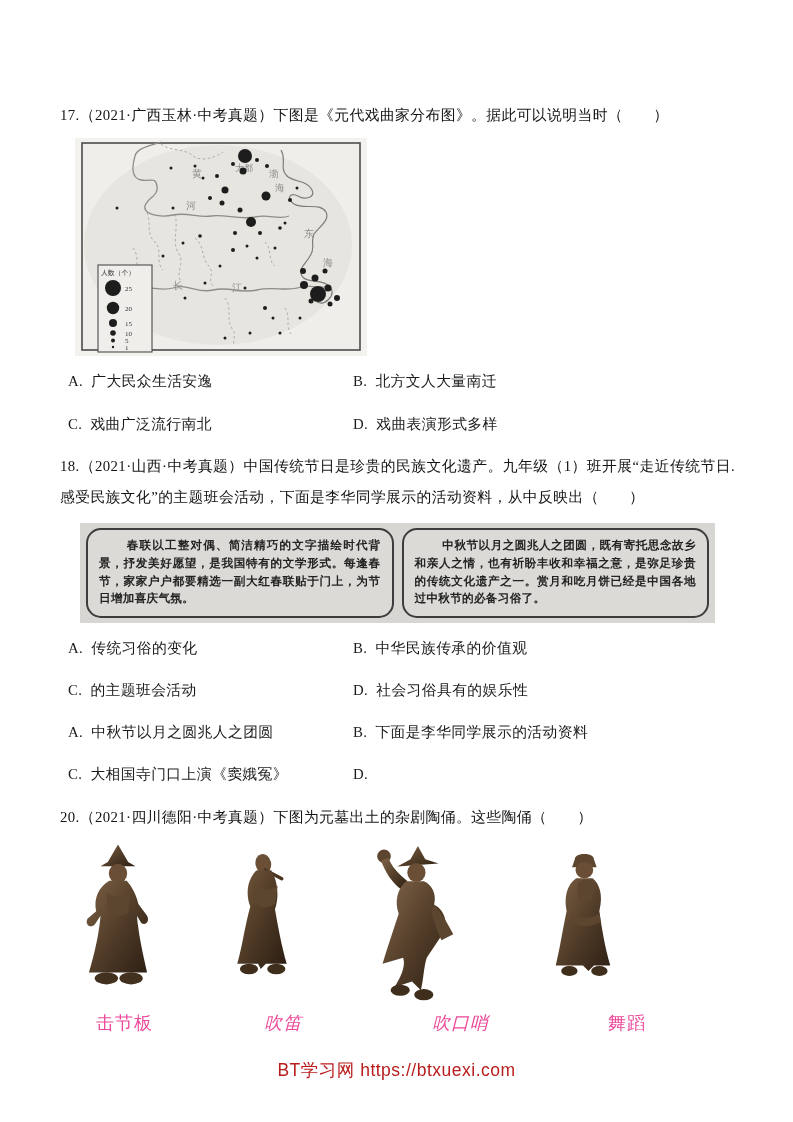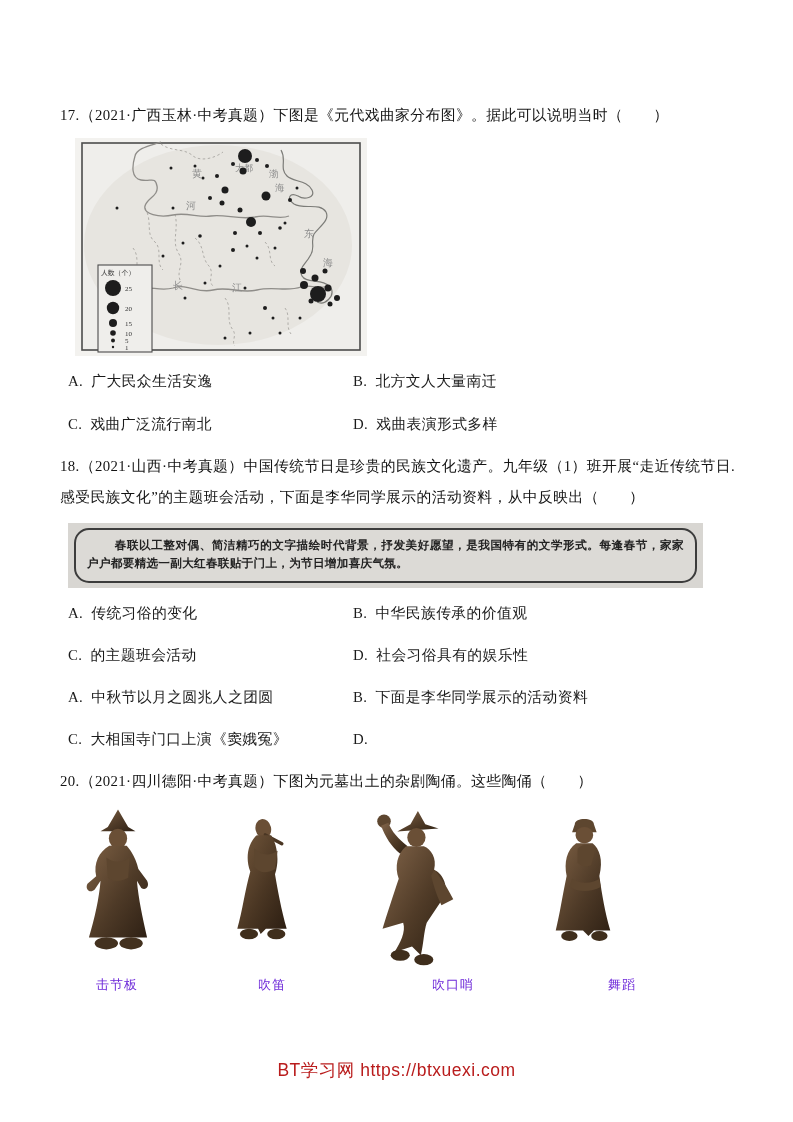--- a/index.html
+++ b/index.html
@@ -22,37 +22,37 @@
   }
   .opt { display:flex; line-height:1.5; padding:4px 0; }
   .opt .letter { margin-right:8px; }
 
   
   .map-wrap { margin:7px 0 10px 15px; width:292px; height:218px; }
   .map-wrap svg { display:block; }
 
   
   .boxes-strip {
-    margin:10px 0 6px 8px; width:635px;
+    margin:10px 0 6px 20px; width:635px;
     background:#d8d6d2; padding:5px 6px;
     display:flex; gap:8px;
   }
   .festival-box {
     flex:1; border:2px solid #3c3c3c; border-radius:15px;
     background:#dcdad6; padding:7px 11px 8px 11px;
     font-size:11.6px; line-height:1.52; letter-spacing:0.3px;
     text-align:justify; color:#222; text-indent:2.4em;
     font-weight:bold;
   }
 
   
   .figurines { position:relative; height:205px; margin-top:10px; }
   .fig-block { position:absolute; }
   .fig-caption {
-    position:absolute; font-size:13px; letter-spacing:1px; color:#6d28d9;
+    position:absolute; font-size:18px; letter-spacing:1px; color:#ec4899;
     top:168px; white-space:nowrap;
   }
 
   .footer {
     position:absolute; top:1058px; left:0; width:100%;
     text-align:center; color:#b91c1c; font-size:17.5px;
     font-family:"Liberation Sans","DejaVu Sans",sans-serif;
     letter-spacing:0.5px;
   }
 
@@ -188,20 +188,21 @@
     <div class="opt">
         <span class="letter">D.</span>
         <span>戏曲表演形式多样</span>
       </div>
   </div>
 
   <p class="stem">18.（2021·山西·中考真题）中国传统节日是珍贵的民族文化遗产。九年级（1）班开展“走近传统节日.感受民族文化”的主题班会活动，下面是李华同学展示的活动资料，从中反映出（　　）</p>
 
   <div class="boxes-strip">
     <div class="festival-box">春联以工整对偶、简洁精巧的文字描绘时代背景，抒发美好愿望，是我国特有的文学形式。每逢春节，家家户户都要精选一副大红春联贴于门上，为节日增加喜庆气氛。</div>
+    <div class="festival-box">中秋节以月之圆兆人之团圆，既有寄托思念故乡和亲人之情，也有祈盼丰收和幸福之意，是弥足珍贵的传统文化遗产之一。赏月和吃月饼已经是中国各地过中秋节的必备习俗了。</div>
   </div>
 
   <div class="opts">
     <div class="opt">
         <span class="letter">A.</span>
         <span>传统习俗的变化</span>
       </div>
     <div class="opt">
         <span class="letter">B.</span>
         <span>中华民族传承的价值观</span>
@@ -308,22 +309,22 @@
         <ellipse cx="31" cy="14" rx="6.5" ry="6" fill="#6a4f36"></ellipse>
         <path d="M25,20 C18,25 16,34 18,44 C15,58 13,72 10,84 L30,84 L34,88 L38,84 L50,84 C46,70 44,58 42,44 C45,32 42,24 37,20 Z" fill="url(#g4)"></path>
         <path d="M26,24 C30,20 36,20 39,25 L36,36 C32,38 28,37 26,34 Z" fill="#5d462f"></path>
         <path d="M22,46 C28,50 36,50 42,46 L43,52 C36,56 26,56 20,52 Z" fill="#5d462f"></path>
         <ellipse cx="20" cy="88" rx="6" ry="3.6" fill="#3f2e1c"></ellipse>
         <ellipse cx="42" cy="88" rx="6" ry="3.6" fill="#3f2e1c"></ellipse>
       </svg>
     </div>
 
     <span class="fig-caption" style="left:36px;">击节板</span>
-    <span class="fig-caption" style="left:198px;">吹笛</span>
-    <span class="fig-caption" style="left:372px;">吹口哨</span>
+    <span class="fig-caption" style="left:204px;font-style:italic;">吹笛</span>
+    <span class="fig-caption" style="left:372px;font-style:italic;">吹口哨</span>
     <span class="fig-caption" style="left:548px;">舞蹈</span>
   </div>
 
 </div>
 
 <div class="footer">
   <span>BT学习网 https://btxuexi.com</span>
 </div>
 
 </body></html>

